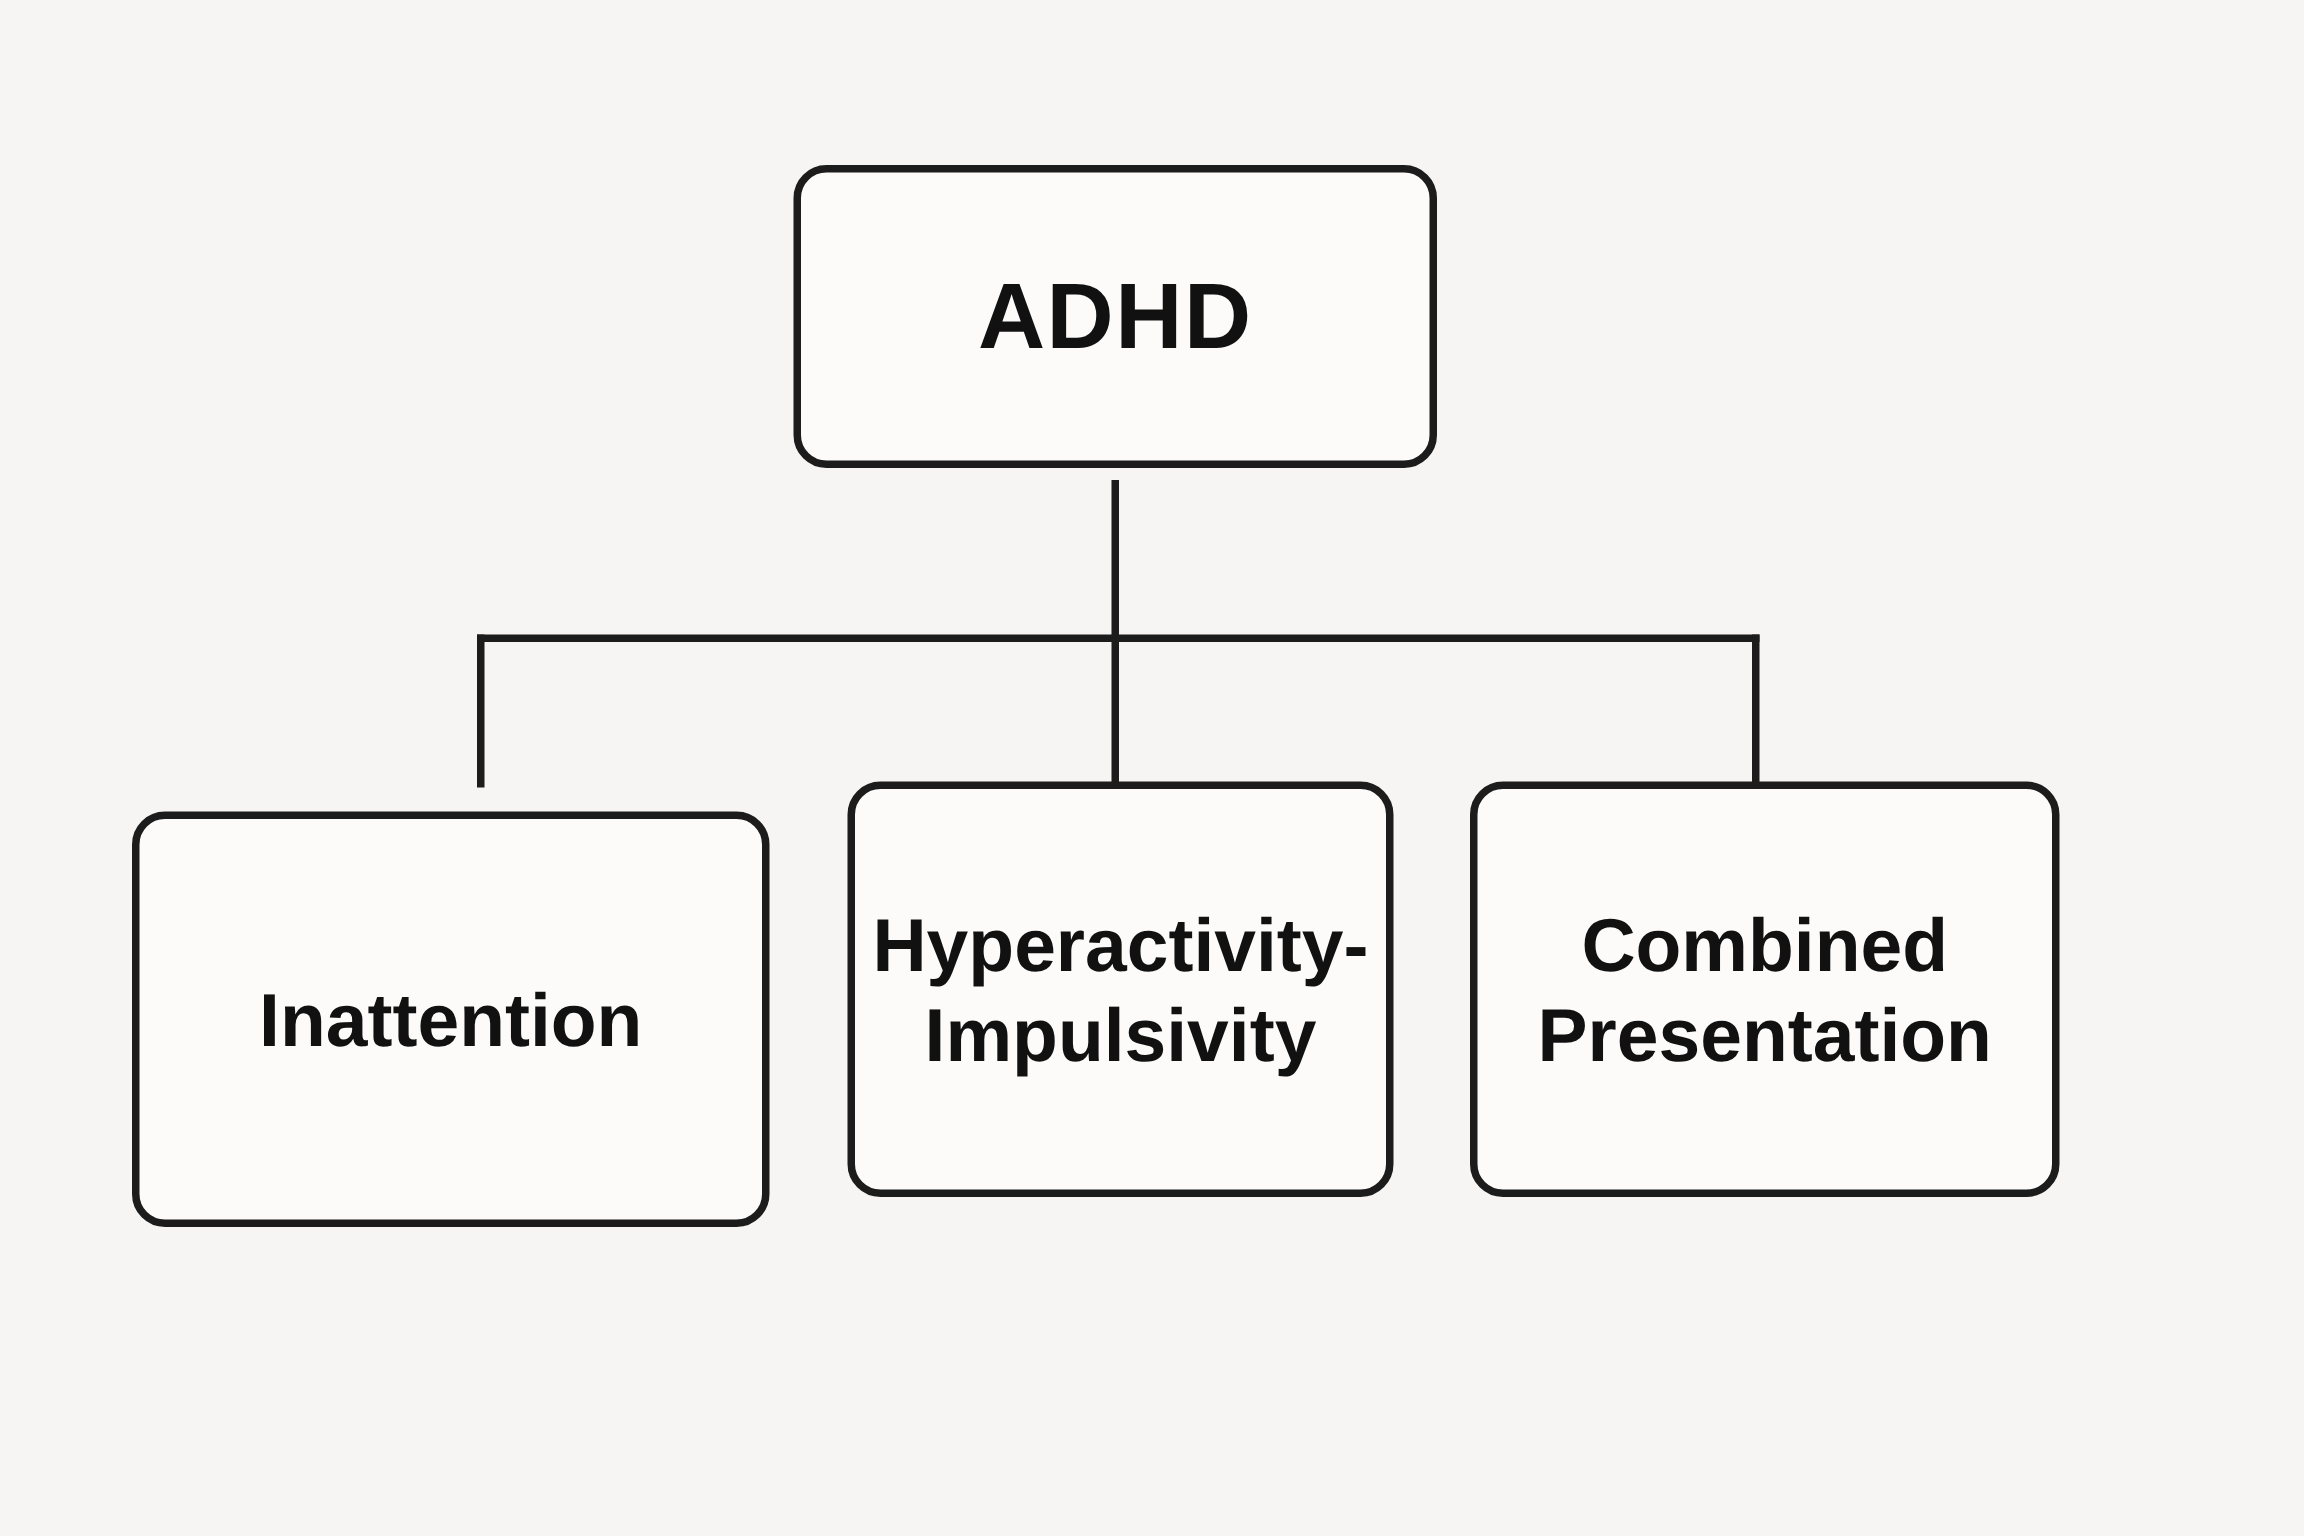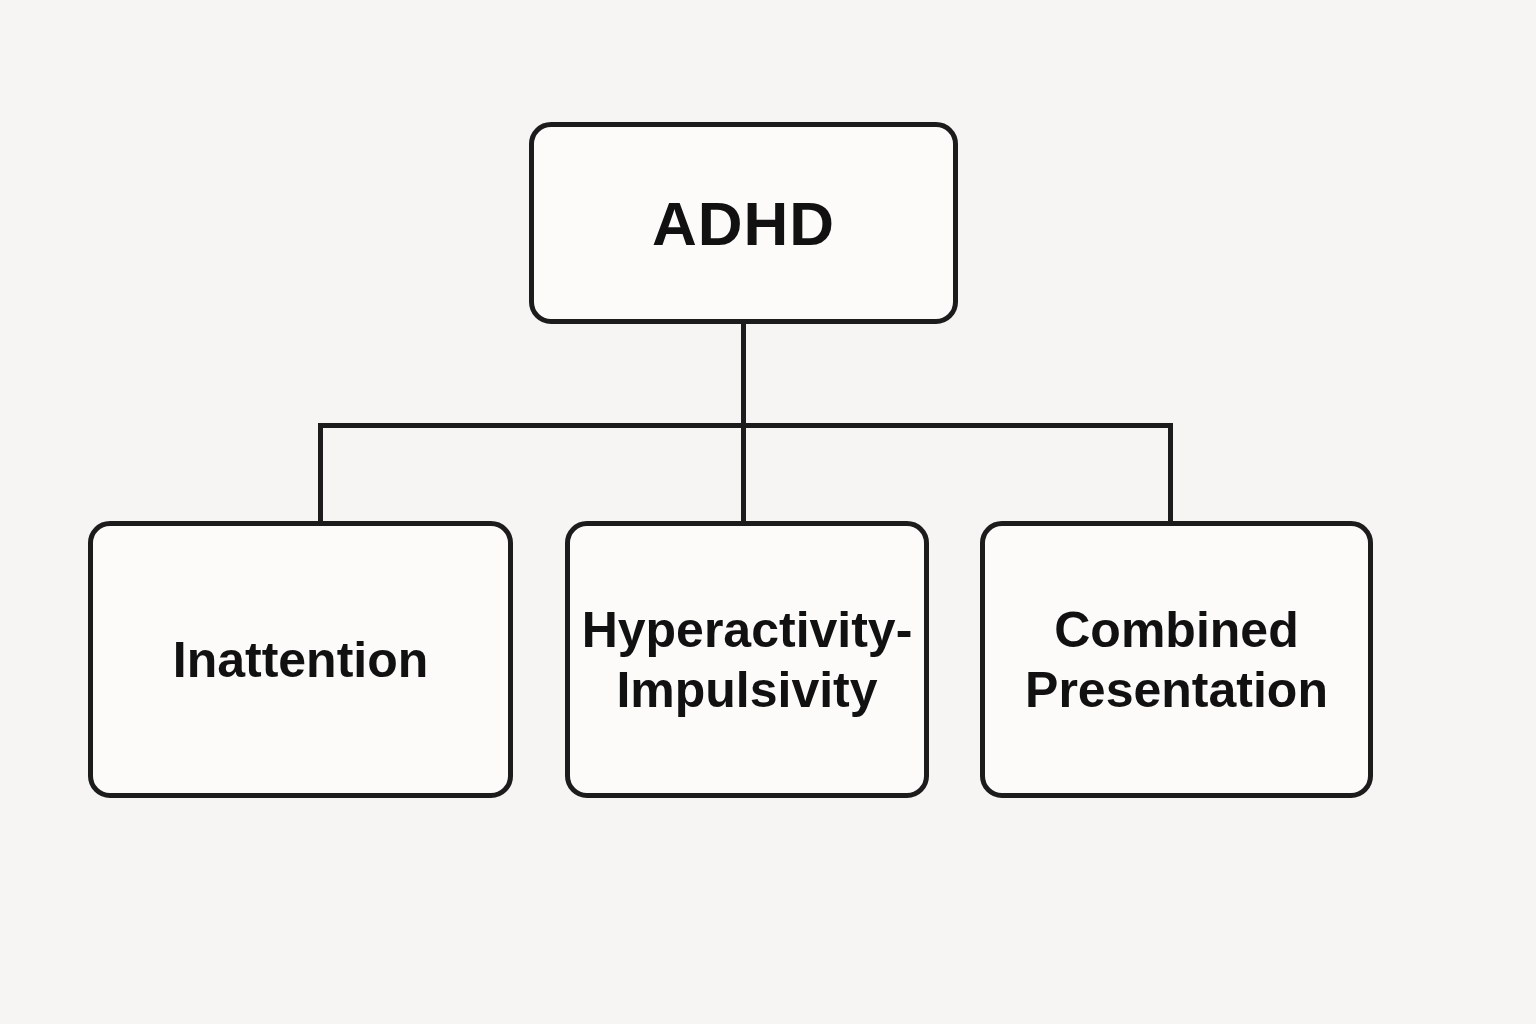--- a/index.html
+++ b/index.html
@@ -23,35 +23,35 @@
     display: flex;
     align-items: center;
     justify-content: center;
     text-align: center;
     color: #111111;
     white-space: pre-line;
     z-index: 2;
   }
   .node-root {
     left: 529px;
-    top: 122px;
+    top: 110px;
     width: 429px;
     height: 202px;
     font-size: 62px;
     font-weight: 700;
     letter-spacing: 1px;
   }
   .node-child {
     top: 521px;
     height: 277px;
     font-size: 50px;
     font-weight: 600;
     line-height: 60px;
   }
-  .node-child-1 { left: 88px;  width: 425px; }
+  .node-child-1 { left: 88px;  width: 425px; margin-top: 20px; }
   .node-child-2 { left: 565px; width: 364px; }
   .node-child-3 { left: 980px; width: 393px; }
   .connector {
     position: absolute;
     background: #1c1c1c;
     z-index: 1;
   }
   .conn-root-drop   { left: 741px;  top: 320px; width: 5px;   height: 108px; }
   .conn-horizontal  { left: 318px;  top: 423px; width: 855px; height: 5px; }
   .conn-drop-left   { left: 318px;  top: 423px; width: 5px;   height: 102px; }

